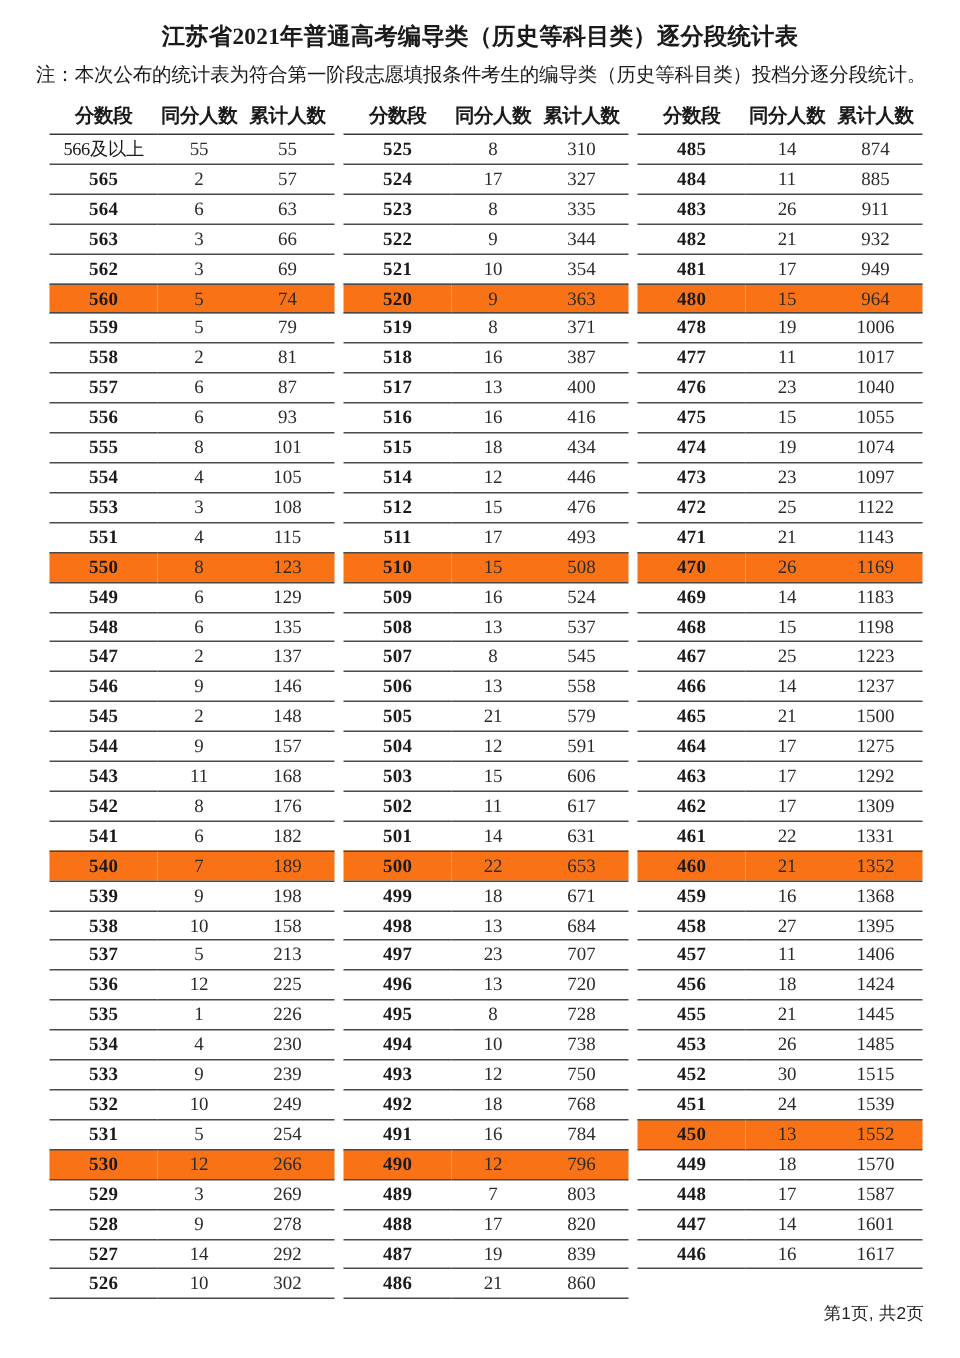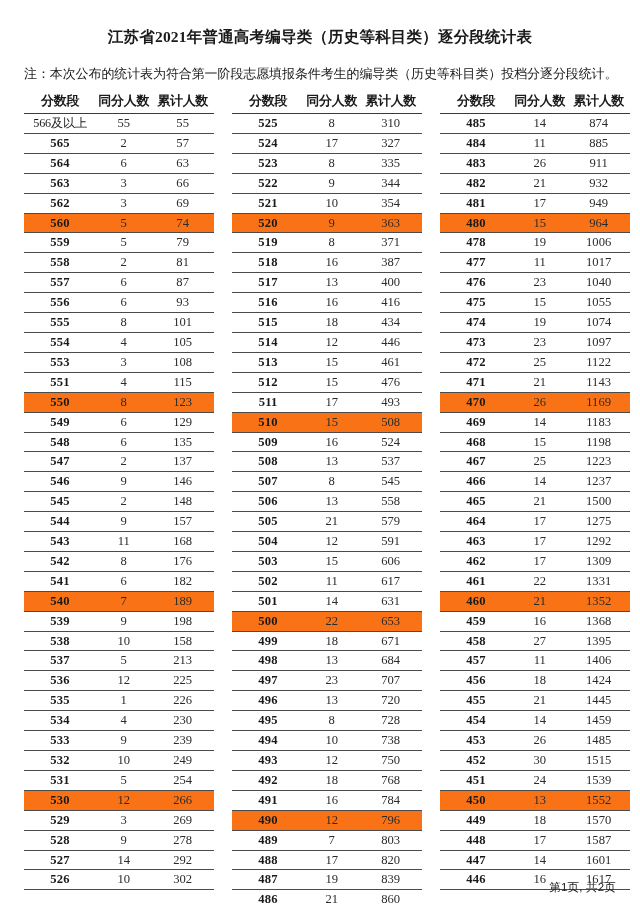--- a/index.html
+++ b/index.html
@@ -23,45 +23,44 @@
     padding: 0;
     position: relative;
   }
 
   
   .doc-title {
     text-align: center;
     font-size: 15.5px;
     font-weight: bold;
     letter-spacing: 0.2px;
-    margin: 12px;
+    margin: 0;
     padding: 15px 20px 0 20px;
     line-height: 20px;
     font-family: "Liberation Serif", "DejaVu Serif", serif;
   }
   .doc-note {
     font-size: 13px;
     margin: 0;
     padding: 8px 14px 0 24px;
     line-height: 16px;
     letter-spacing: -0.1px;
     white-space: nowrap;
     font-family: Liberation Mono, monospace;
   }
 
   
   .tables {
     display: flex;
     flex-direction: row;
-    justify-content: flex-start;
+    justify-content: center;
     align-items: flex-start;
     padding: 9px 16px 0 24px;
     box-sizing: border-box;
     width: 640px;
-    gap: 12px;
   }
   .col-group {
     width: 190px;
     flex: 0 0 190px;
   }
   .col-group.mid { margin-left: 6px; }
   .col-group.right { margin-left: 6px; }
 
   table.stat {
     width: 100%;
@@ -431,25 +430,20 @@
               <td class="score">515</td>
               <td class="cnt">18</td>
               <td class="cum">434</td>
             </tr>
             <tr>
               <td class="score">514</td>
               <td class="cnt">12</td>
               <td class="cum">446</td>
             </tr>
             <tr>
-              <td class="score">513</td>
-              <td class="cnt">15</td>
-              <td class="cum">461</td>
-            </tr>
-            <tr>
               <td class="score">512</td>
               <td class="cnt">15</td>
               <td class="cum">476</td>
             </tr>
             <tr>
               <td class="score">511</td>
               <td class="cnt">17</td>
               <td class="cum">493</td>
             </tr>
             <tr class="shaded">
@@ -743,25 +737,20 @@
               <td class="score">456</td>
               <td class="cnt">18</td>
               <td class="cum">1424</td>
             </tr>
             <tr>
               <td class="score">455</td>
               <td class="cnt">21</td>
               <td class="cum">1445</td>
             </tr>
             <tr>
-              <td class="score">454</td>
-              <td class="cnt">14</td>
-              <td class="cum">1459</td>
-            </tr>
-            <tr>
               <td class="score">453</td>
               <td class="cnt">26</td>
               <td class="cum">1485</td>
             </tr>
             <tr>
               <td class="score">452</td>
               <td class="cnt">30</td>
               <td class="cum">1515</td>
             </tr>
             <tr>

